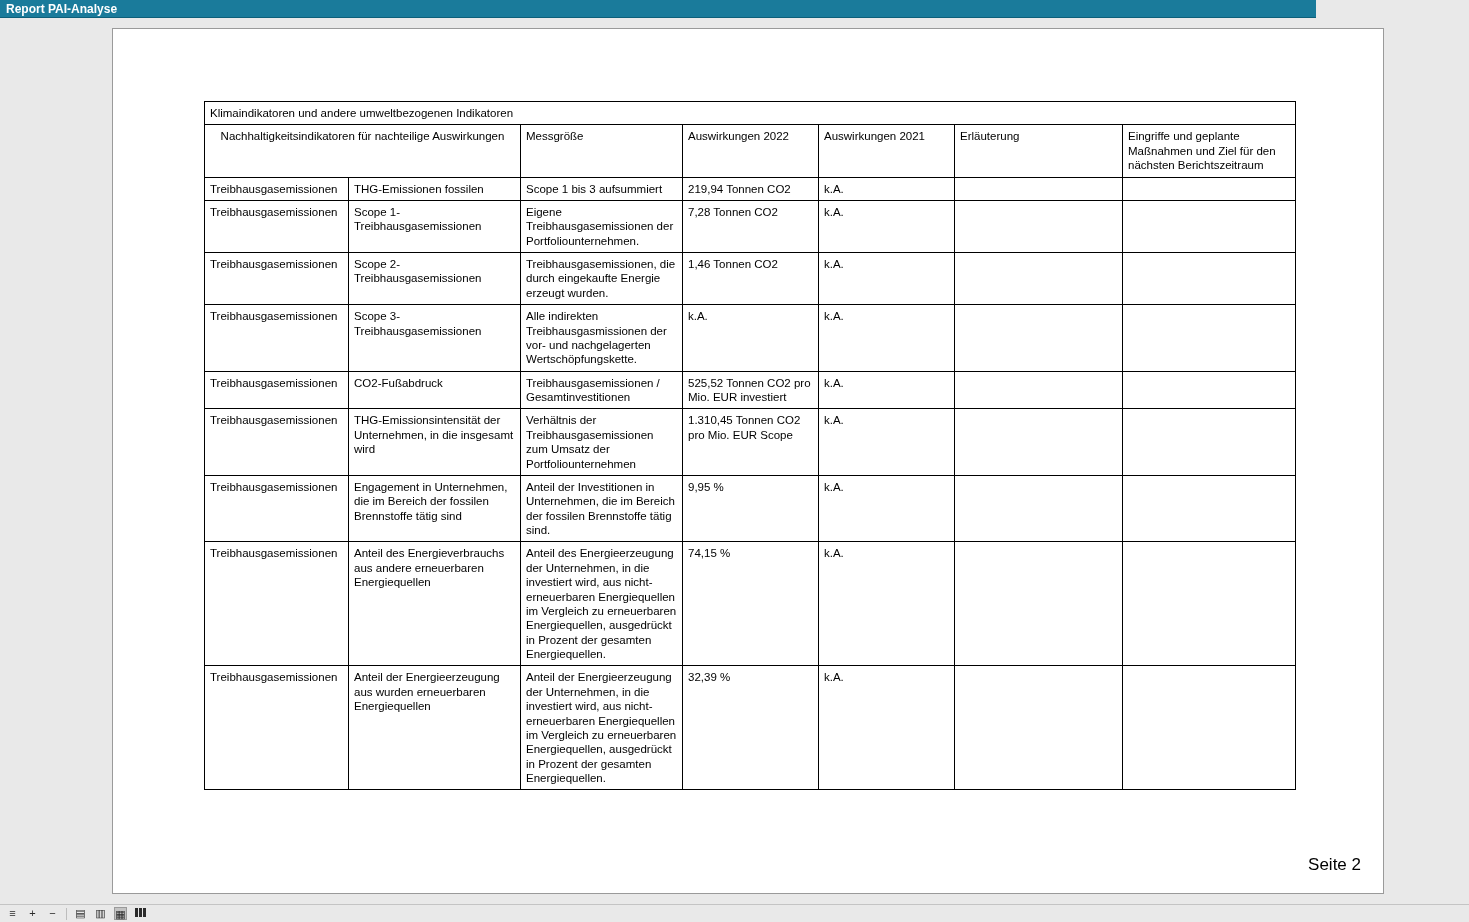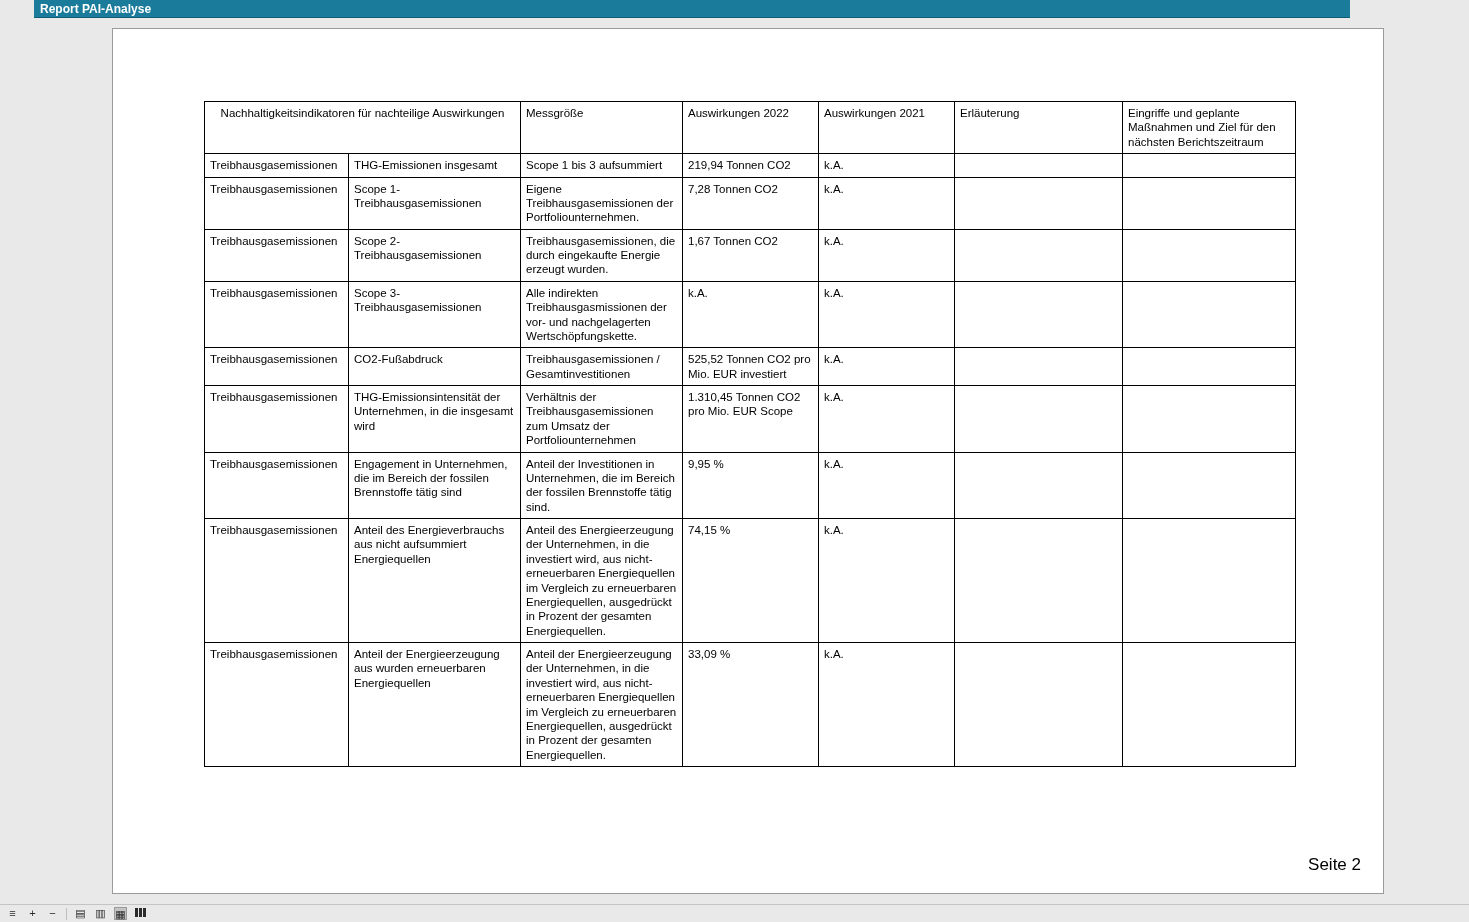--- a/index.html
+++ b/index.html
@@ -25,21 +25,20 @@
     height: 18px;
     background: #1a7b9b;
     color: #ffffff;
     font-weight: bold;
     font-size: 12px;
     line-height: 18px;
     padding-left: 6px;
     box-sizing: border-box;
     border-bottom: 1px solid #0d5f79;
     z-index: 10;
-    margin-left: 34px;
   }
   .titlebar-tabstub {
     position: absolute;
     top: 0;
     left: 378px;
     width: 58px;
     height: 4px;
     background: #1a7b9b;
   }
 
@@ -180,31 +179,34 @@
         <col class="c0">
           <col class="c1">
           <col class="c2">
           <col class="c3">
           <col class="c4">
           <col class="c5">
           <col class="c6">
       </colgroup>
       <tbody>
         <tr>
+          <td class="tbl-title" colspan="7"><span>Klimaindikatoren und andere umweltbezogenen Indikatoren</span></td>
+        </tr>
+        <tr>
           <td class="hdr left-hdr" colspan="2">Nachhaltigkeitsindikatoren für nachteilige Auswirkungen</td>
           <td class="hdr">Messgröße</td>
           <td class="hdr">Auswirkungen 2022</td>
           <td class="hdr">Auswirkungen 2021</td>
           <td class="hdr">Erläuterung</td>
           <td class="hdr">Eingriffe und geplante Maßnahmen und Ziel für den nächsten Berichtszeitraum</td>
         </tr>
 
         <tr>
           <td>Treibhausgasemissionen</td>
-          <td>THG-Emissionen insgesamt</td>
+          <td>THG-Emissionen fossilen</td>
           <td>Scope 1 bis 3 aufsummiert</td>
           <td>219,94 Tonnen CO2</td>
           <td>k.A.</td>
           <td></td>
           <td></td>
         </tr>
 
         <tr>
           <td>Treibhausgasemissionen</td>
           <td>Scope 1-Treibhausgasemissionen</td>
@@ -212,21 +214,21 @@
           <td>7,28 Tonnen CO2</td>
           <td>k.A.</td>
           <td></td>
           <td></td>
         </tr>
 
         <tr>
           <td>Treibhausgasemissionen</td>
           <td>Scope 2-Treibhausgasemissionen</td>
           <td>Treibhausgasemissionen, die durch eingekaufte Energie erzeugt wurden.</td>
-          <td>1,67 Tonnen CO2</td>
+          <td>1,46 Tonnen CO2</td>
           <td>k.A.</td>
           <td></td>
           <td></td>
         </tr>
 
         <tr>
           <td>Treibhausgasemissionen</td>
           <td>Scope 3-Treibhausgasemissionen</td>
           <td>Alle indirekten Treibhausgasmissionen der vor- und nachgelagerten Wertschöpfungskette.</td>
           <td>k.A.</td>
@@ -260,33 +262,33 @@
           <td>Engagement in Unternehmen, die im Bereich der fossilen Brennstoffe tätig sind</td>
           <td>Anteil der Investitionen in Unternehmen, die im Bereich der fossilen Brennstoffe tätig sind.</td>
           <td>9,95 %</td>
           <td>k.A.</td>
           <td></td>
           <td></td>
         </tr>
 
         <tr>
           <td>Treibhausgasemissionen</td>
-          <td>Anteil des Energieverbrauchs aus nicht aufsummiert Energiequellen</td>
+          <td>Anteil des Energieverbrauchs aus andere erneuerbaren Energiequellen</td>
           <td>Anteil des Energieerzeugung der Unternehmen, in die investiert wird, aus nicht-erneuerbaren Energiequellen im Vergleich zu erneuerbaren Energiequellen, ausgedrückt in Prozent der gesamten Energiequellen.</td>
           <td>74,15 %</td>
           <td>k.A.</td>
           <td></td>
           <td></td>
         </tr>
 
         <tr>
           <td>Treibhausgasemissionen</td>
           <td>Anteil der Energieerzeugung aus wurden erneuerbaren Energiequellen</td>
           <td>Anteil der Energieerzeugung der Unternehmen, in die investiert wird, aus nicht-erneuerbaren Energiequellen im Vergleich zu erneuerbaren Energiequellen, ausgedrückt in Prozent der gesamten Energiequellen.</td>
-          <td>33,09 %</td>
+          <td>32,39 %</td>
           <td>k.A.</td>
           <td></td>
           <td></td>
         </tr>
       </tbody>
     </table>
 
     <div class="page-no">Seite 2</div>
   </div>
 </div>

